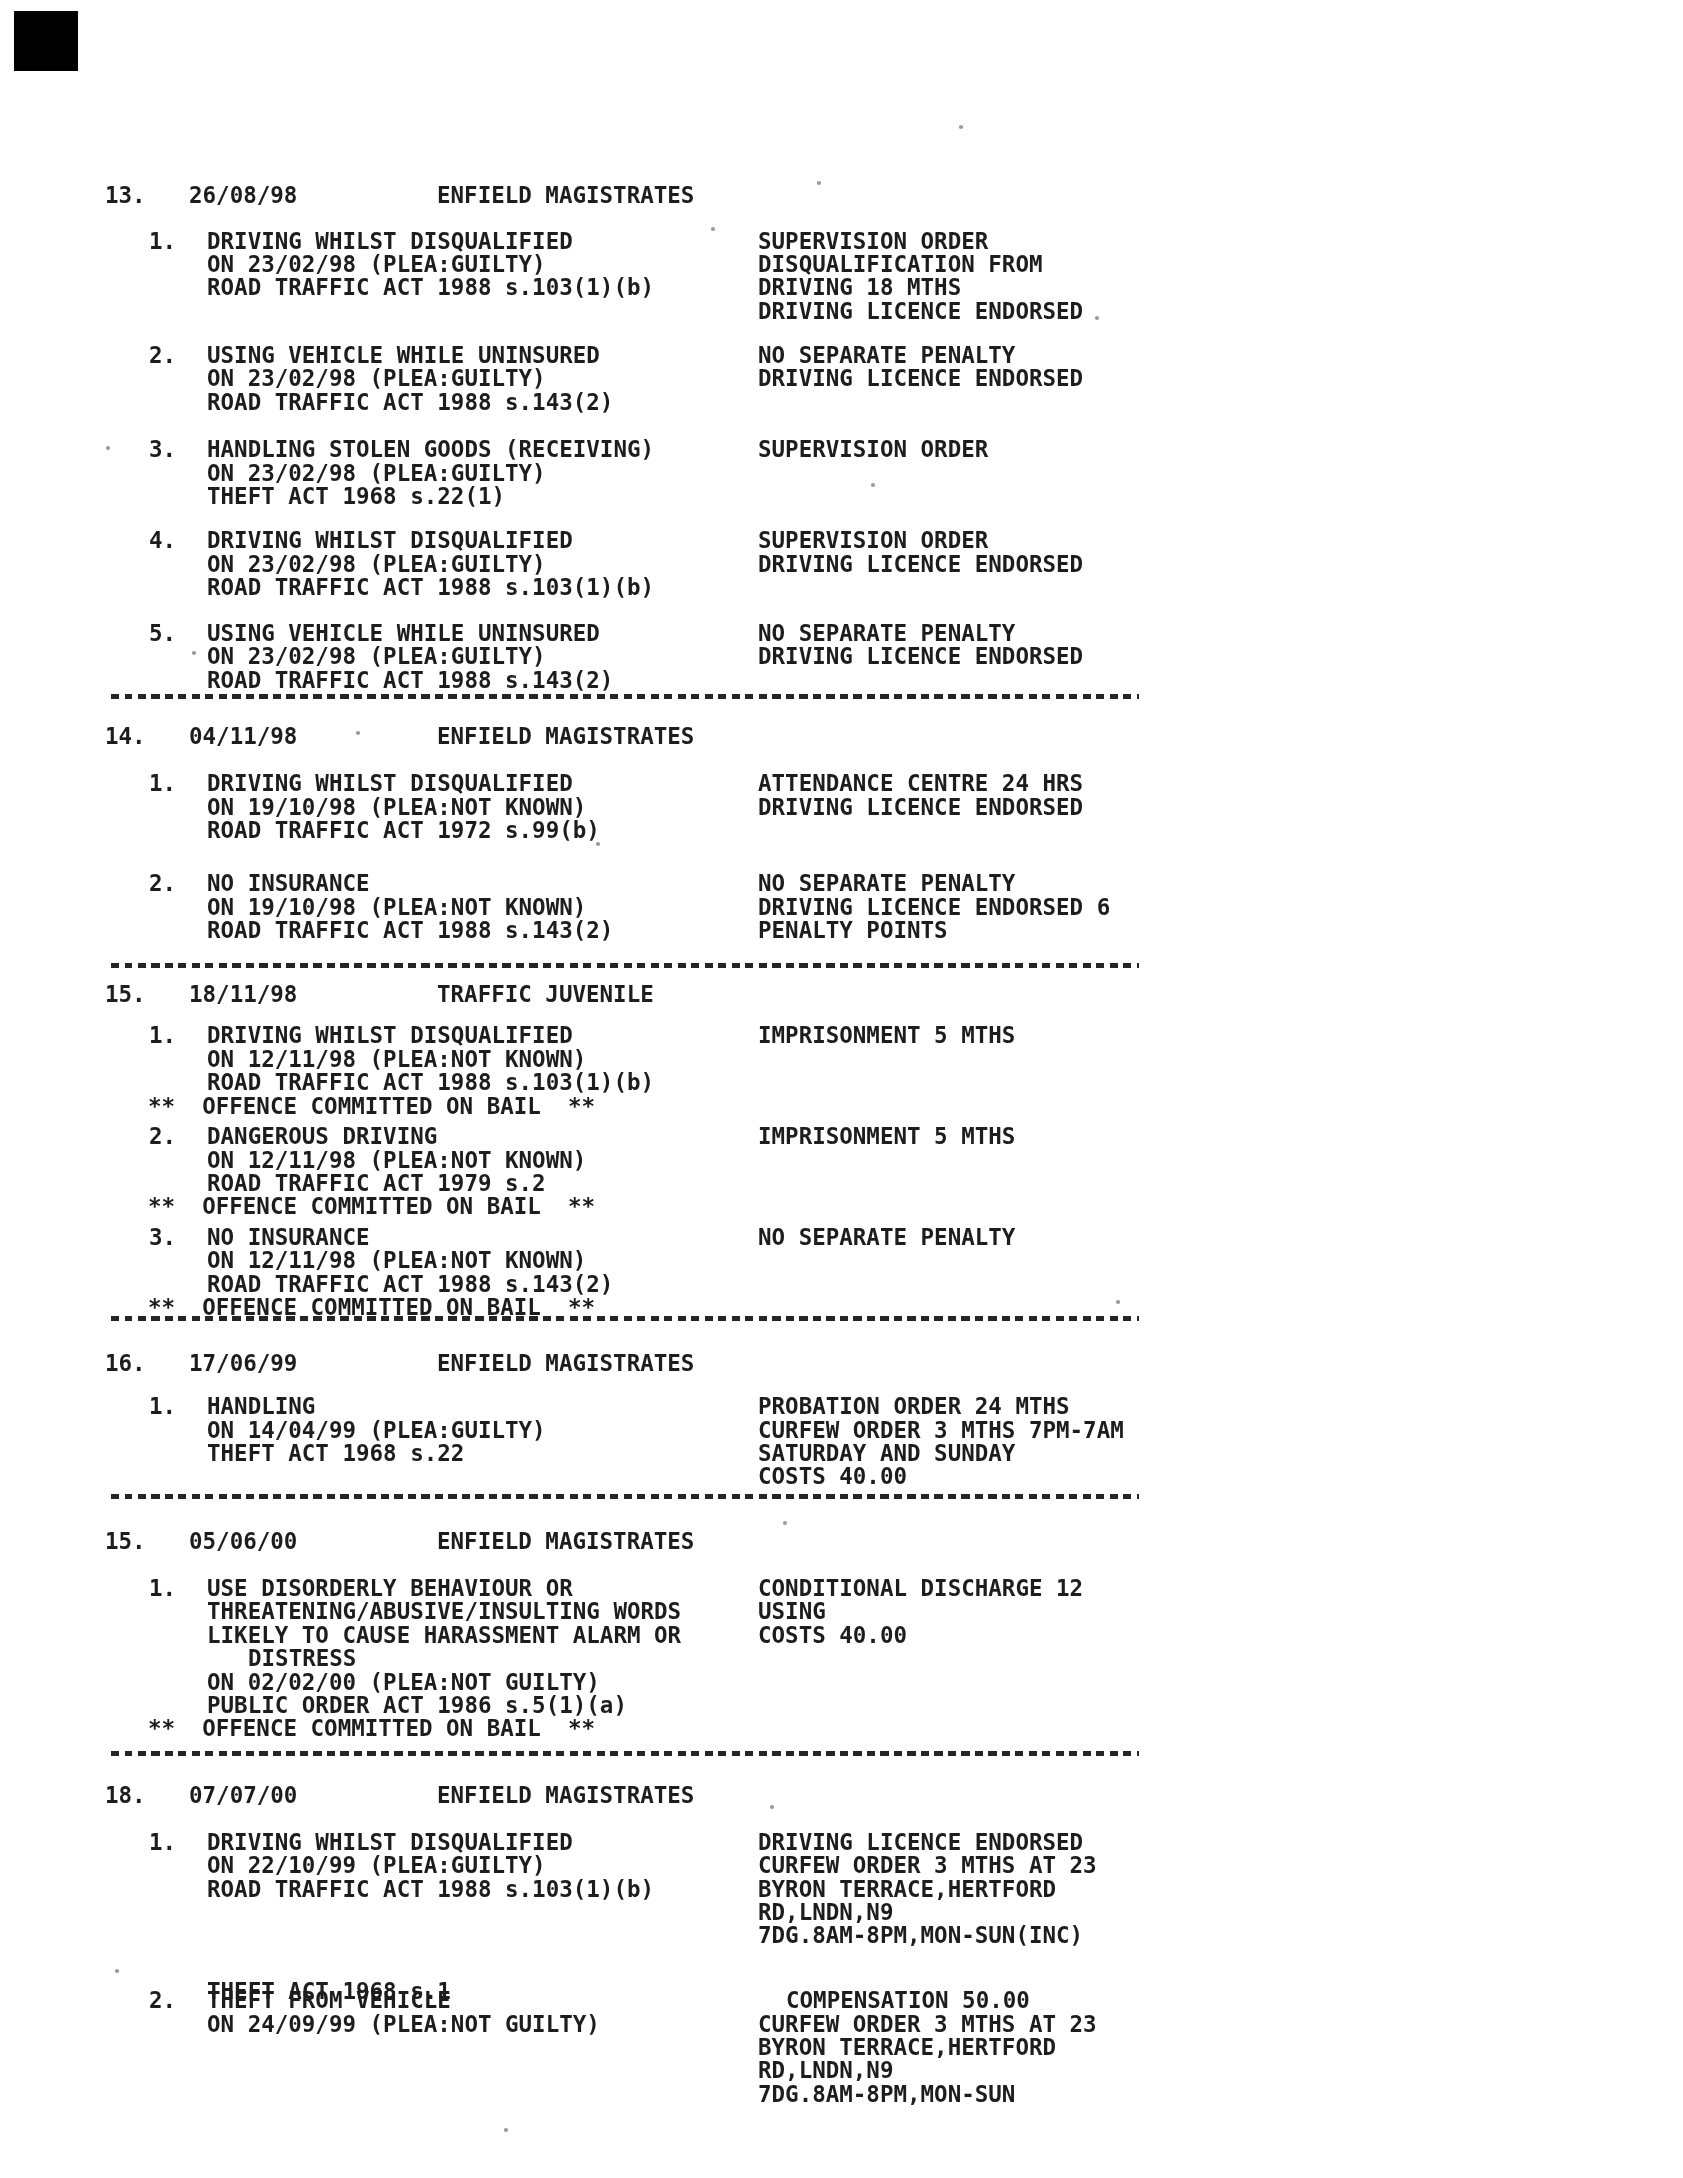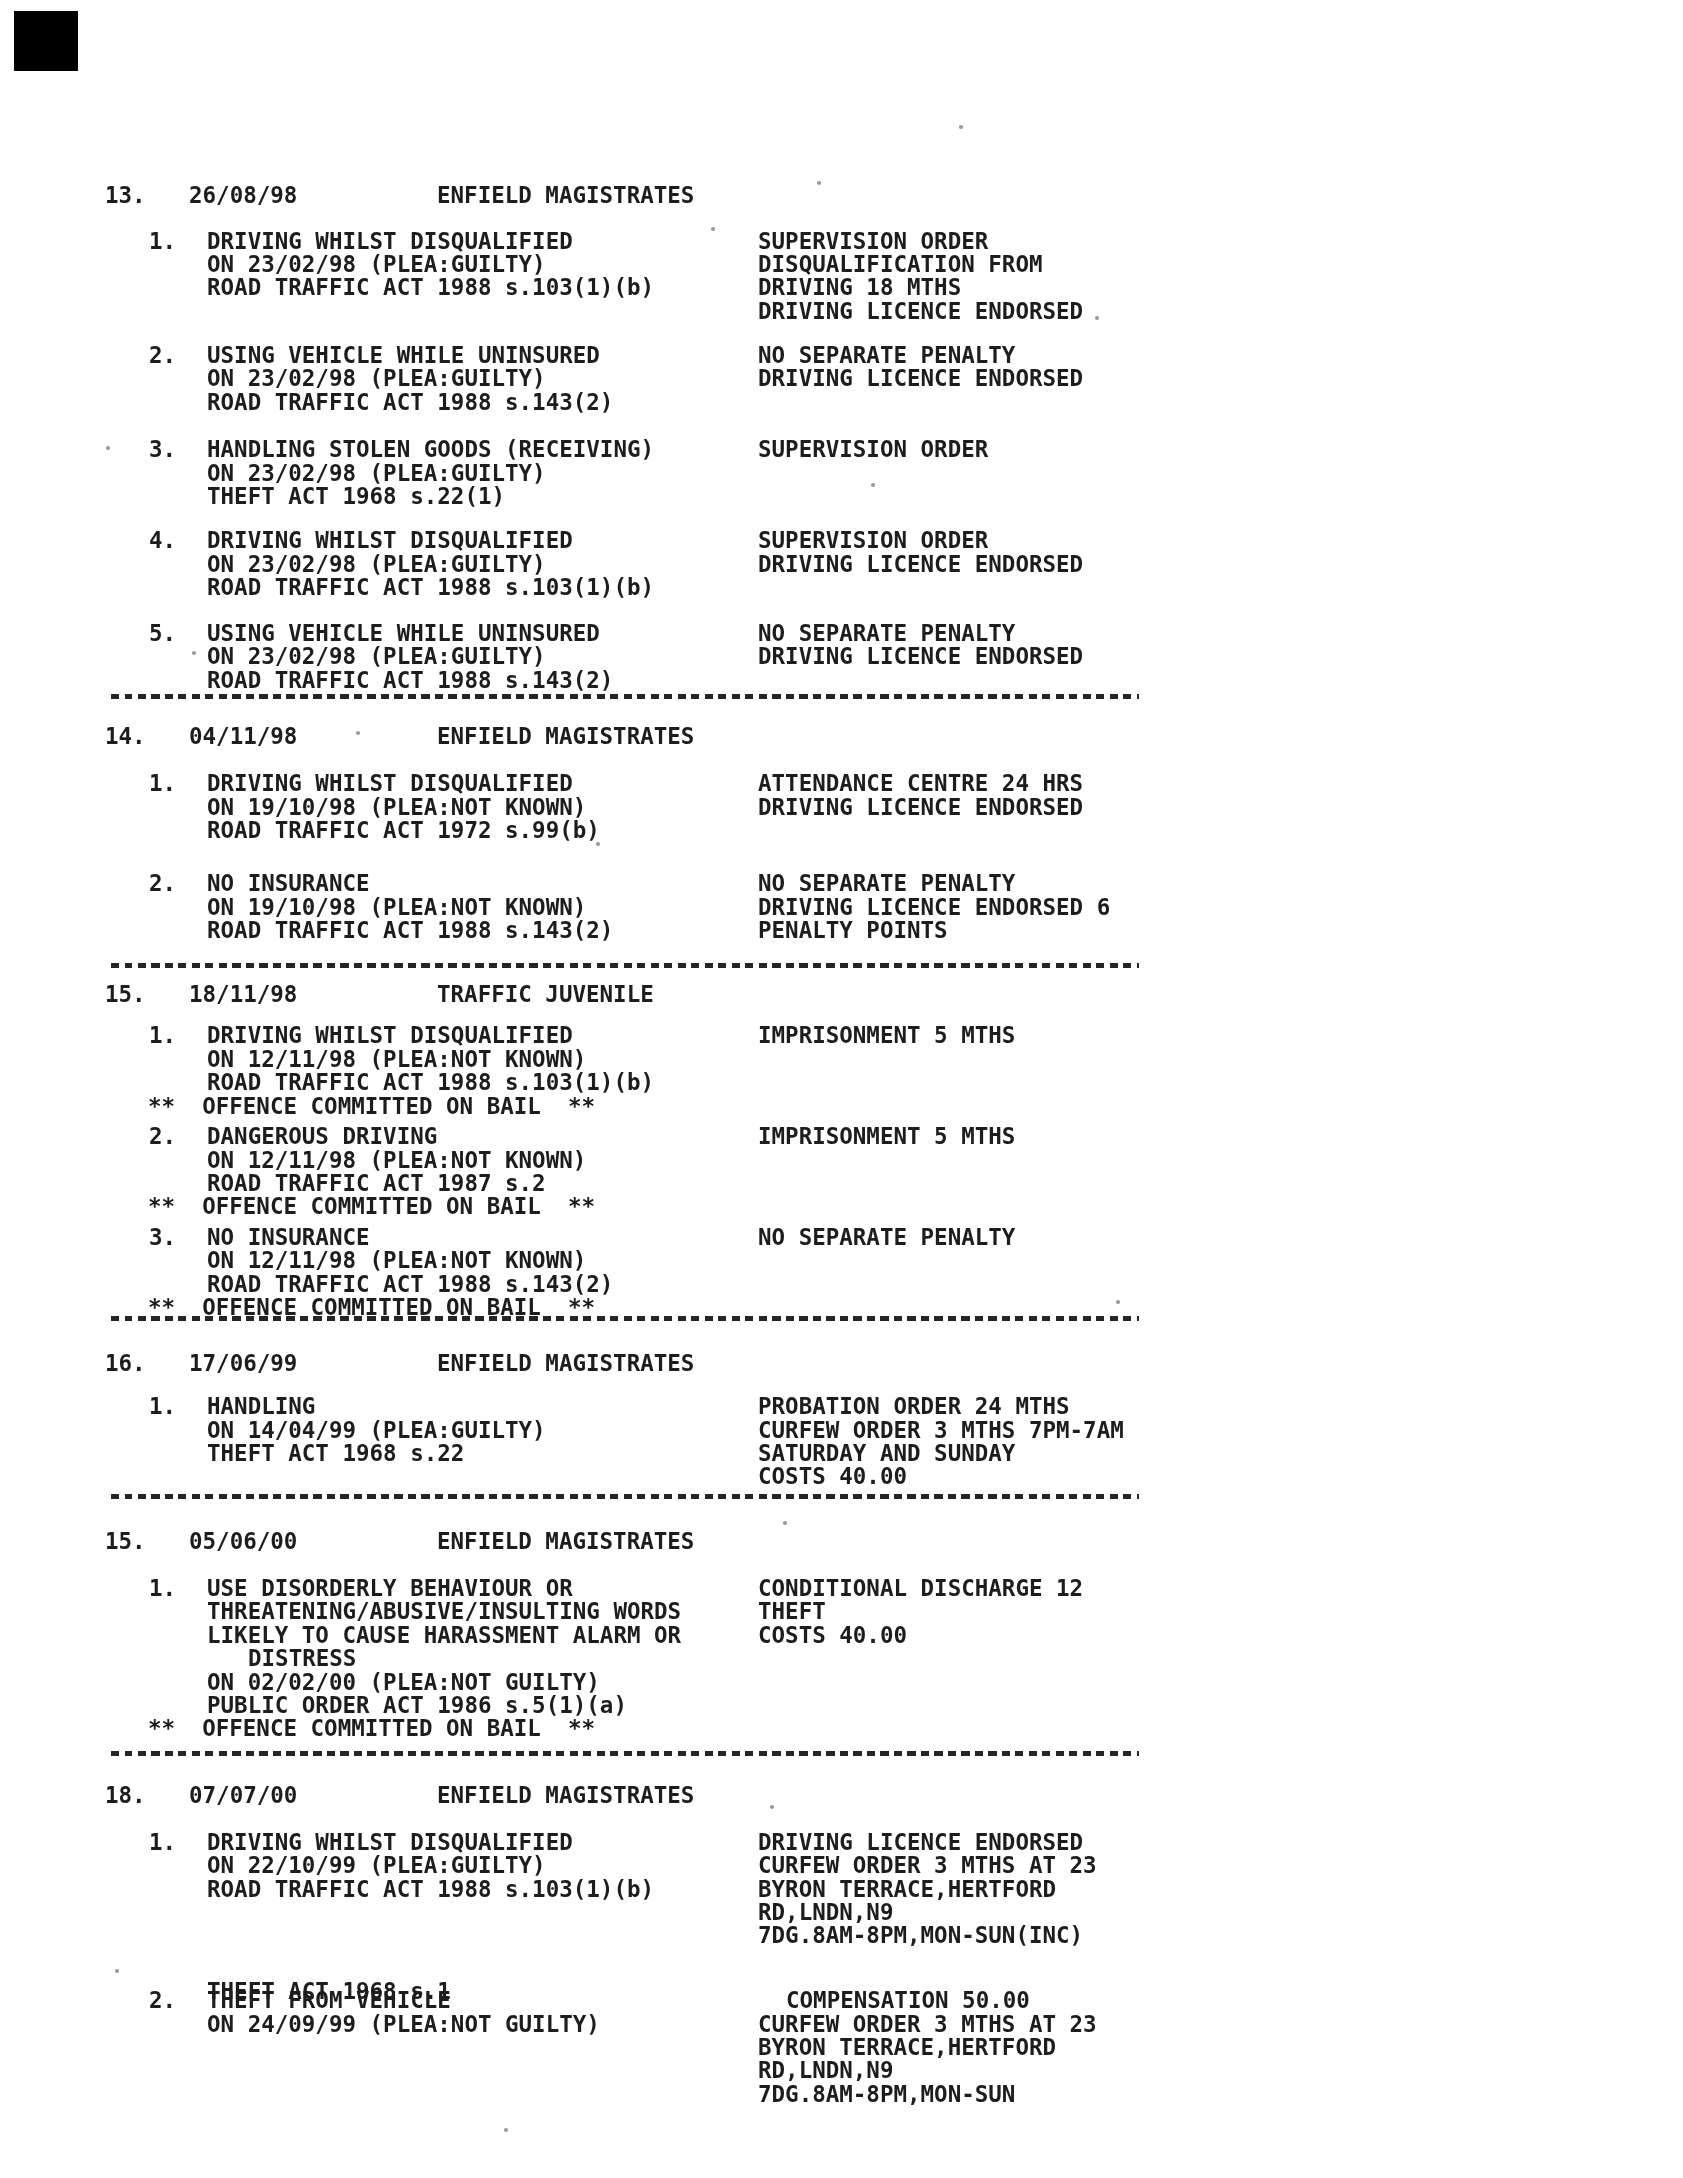--- a/index.html
+++ b/index.html
@@ -119,21 +119,21 @@
       <div class="abs sec-court" style="top: 983px;">TRAFFIC JUVENILE</div>
       <div class="abs off-num" style="top: 1024px;">1.</div>
       <div class="abs off-line" style="top: 1024px;">DRIVING WHILST DISQUALIFIED</div>
       <div class="abs off-line" style="top: 1048px;">ON 12/11/98 (PLEA:NOT KNOWN)</div>
       <div class="abs off-line" style="top: 1071px;">ROAD TRAFFIC ACT 1988 s.103(1)(b)</div>
       <div class="abs bail-line" style="top: 1095px;">**  OFFENCE COMMITTED ON BAIL  **</div>
       <div class="abs sent-line" style="top: 1024px;">IMPRISONMENT 5 MTHS</div>
       <div class="abs off-num" style="top: 1125px;">2.</div>
       <div class="abs off-line" style="top: 1125px;">DANGEROUS DRIVING</div>
       <div class="abs off-line" style="top: 1149px;">ON 12/11/98 (PLEA:NOT KNOWN)</div>
-      <div class="abs off-line" style="top: 1172px;">ROAD TRAFFIC ACT 1987 s.2</div>
+      <div class="abs off-line" style="top: 1172px;">ROAD TRAFFIC ACT 1979 s.2</div>
       <div class="abs bail-line" style="top: 1195px;">**  OFFENCE COMMITTED ON BAIL  **</div>
       <div class="abs sent-line" style="top: 1125px;">IMPRISONMENT 5 MTHS</div>
       <div class="abs off-num" style="top: 1226px;">3.</div>
       <div class="abs off-line" style="top: 1226px;">NO INSURANCE</div>
       <div class="abs off-line" style="top: 1249px;">ON 12/11/98 (PLEA:NOT KNOWN)</div>
       <div class="abs off-line" style="top: 1273px;">ROAD TRAFFIC ACT 1988 s.143(2)</div>
       <div class="abs bail-line" style="top: 1296px;">**  OFFENCE COMMITTED ON BAIL  **</div>
       <div class="abs sent-line" style="top: 1226px;">NO SEPARATE PENALTY</div>
     </div>
     <div>
@@ -155,21 +155,21 @@
       <div class="abs sec-court" style="top: 1530px;">ENFIELD MAGISTRATES</div>
       <div class="abs off-num" style="top: 1577px;">1.</div>
       <div class="abs off-line" style="top: 1577px;">USE DISORDERLY BEHAVIOUR OR</div>
       <div class="abs off-line" style="top: 1600px;">THREATENING/ABUSIVE/INSULTING WORDS</div>
       <div class="abs off-line" style="top: 1624px;">LIKELY TO CAUSE HARASSMENT ALARM OR</div>
       <div class="abs off-line" style="top: 1647px; margin-left: 41px;">DISTRESS</div>
       <div class="abs off-line" style="top: 1671px;">ON 02/02/00 (PLEA:NOT GUILTY)</div>
       <div class="abs off-line" style="top: 1694px;">PUBLIC ORDER ACT 1986 s.5(1)(a)</div>
       <div class="abs bail-line" style="top: 1717px;">**  OFFENCE COMMITTED ON BAIL  **</div>
       <div class="abs sent-line" style="top: 1577px;">CONDITIONAL DISCHARGE 12</div>
-      <div class="abs sent-line" style="top: 1600px;">THEFT</div>
+      <div class="abs sent-line" style="top: 1600px;">USING</div>
       <div class="abs sent-line" style="top: 1624px;">COSTS 40.00</div>
     </div>
     <div>
       <div class="abs sec-num" style="top: 1784px;">18.</div>
       <div class="abs sec-date" style="top: 1784px;">07/07/00</div>
       <div class="abs sec-court" style="top: 1784px;">ENFIELD MAGISTRATES</div>
       <div class="abs off-num" style="top: 1831px;">1.</div>
       <div class="abs off-line" style="top: 1831px;">DRIVING WHILST DISQUALIFIED</div>
       <div class="abs off-line" style="top: 1854px;">ON 22/10/99 (PLEA:GUILTY)</div>
       <div class="abs off-line" style="top: 1878px;">ROAD TRAFFIC ACT 1988 s.103(1)(b)</div>

